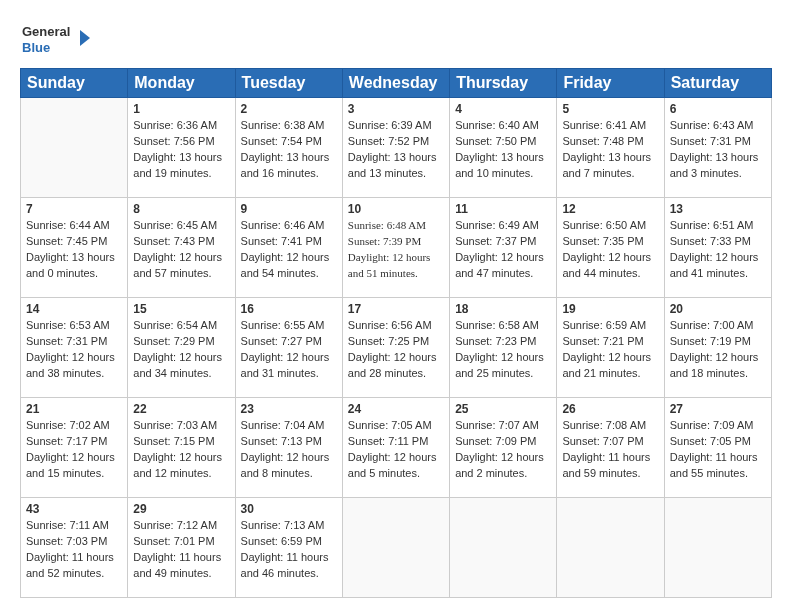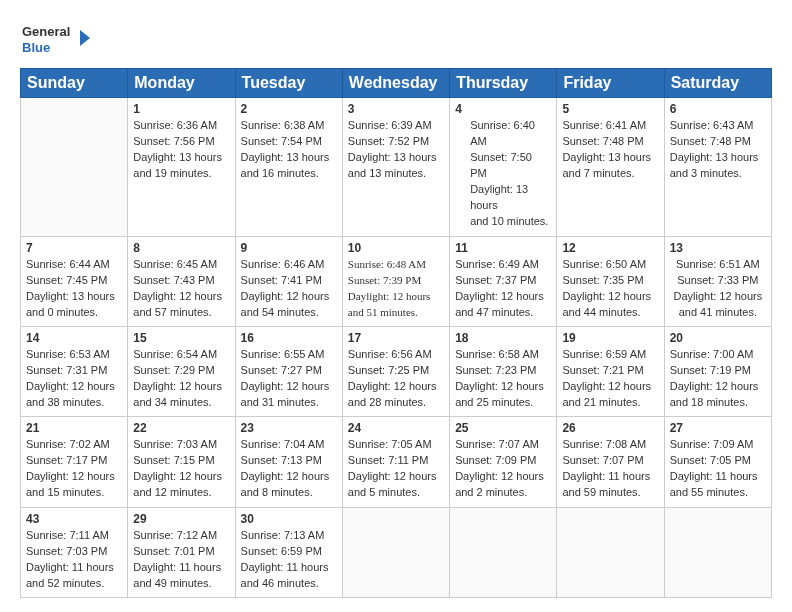--- a/index.html
+++ b/index.html
@@ -132,36 +132,36 @@
           </td>
           <td>
             <div class="day-num">3</div>
             <div class="day-info" style="white-space: pre-line;">Sunrise: 6:39 AM
 Sunset: 7:52 PM
 Daylight: 13 hours
 and 13 minutes.</div>
           </td>
           <td>
             <div class="day-num">4</div>
-            <div class="day-info" style="white-space: pre-line; margin-left: 15px;">Sunrise: 6:40 AM
+            <div class="day-info" style="white-space: pre-line;">Sunrise: 6:40 AM
 Sunset: 7:50 PM
 Daylight: 13 hours
 and 10 minutes.</div>
           </td>
           <td>
             <div class="day-num">5</div>
             <div class="day-info" style="white-space: pre-line;">Sunrise: 6:41 AM
 Sunset: 7:48 PM
 Daylight: 13 hours
 and 7 minutes.</div>
           </td>
           <td>
             <div class="day-num">6</div>
             <div class="day-info" style="white-space: pre-line;">Sunrise: 6:43 AM
-Sunset: 7:48 PM
+Sunset: 7:31 PM
 Daylight: 13 hours
 and 3 minutes.</div>
           </td>
         </tr>
         <tr>
           <td>
             <div class="day-num">7</div>
             <div class="day-info" style="white-space: pre-line;">Sunrise: 6:44 AM
 Sunset: 7:45 PM
 Daylight: 13 hours
@@ -197,21 +197,21 @@
           </td>
           <td>
             <div class="day-num">12</div>
             <div class="day-info" style="white-space: pre-line;">Sunrise: 6:50 AM
 Sunset: 7:35 PM
 Daylight: 12 hours
 and 44 minutes.</div>
           </td>
           <td>
             <div class="day-num">13</div>
-            <div class="day-info" style="white-space: pre-line; text-align: center;">Sunrise: 6:51 AM
+            <div class="day-info" style="white-space: pre-line;">Sunrise: 6:51 AM
 Sunset: 7:33 PM
 Daylight: 12 hours
 and 41 minutes.</div>
           </td>
         </tr>
         <tr>
           <td>
             <div class="day-num">14</div>
             <div class="day-info" style="white-space: pre-line;">Sunrise: 6:53 AM
 Sunset: 7:31 PM

